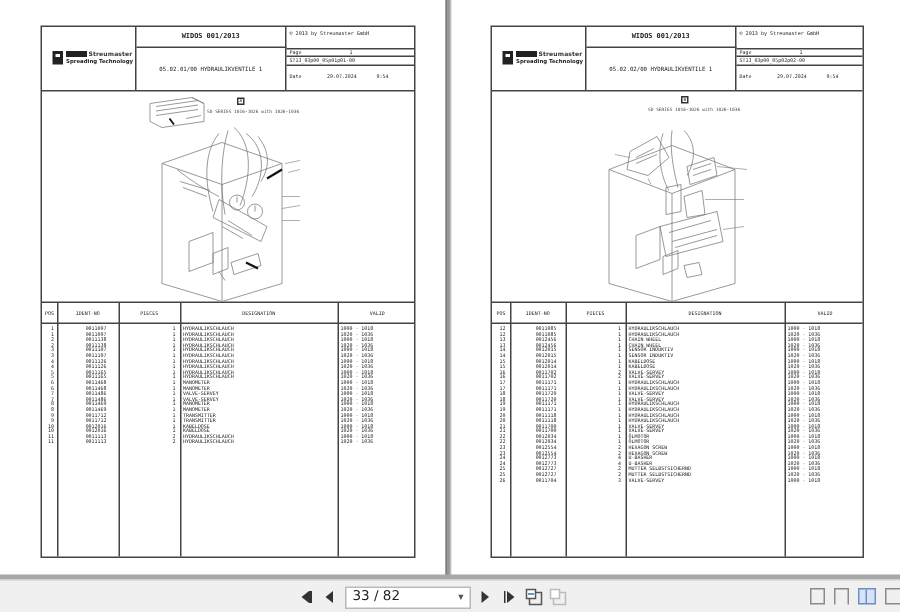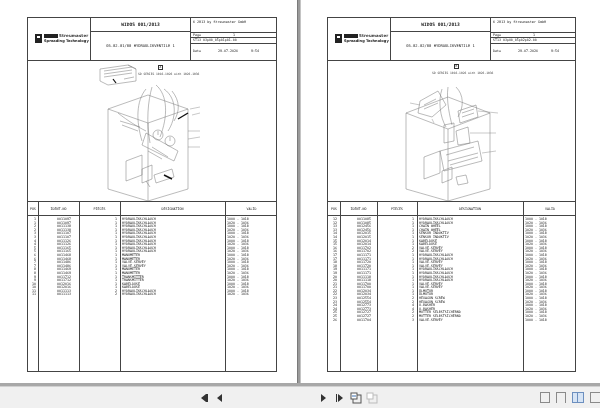--- a/index.html
+++ b/index.html
@@ -580,20 +580,24 @@
 <div class="toolbar">
   <div class="tb-btn" style="left:198px;width:12px;">
     <span style="display:flex;align-items:center;gap:0.5px;">
         <span class="tri-l"></span>
         <span class="bar"></span>
       </span>
   </div>
   <div class="tb-btn" style="left:214px;width:10px;">
     <span class="tri-l"></span>
   </div>
+  <div class="page-box">
+    <span>33 / 82</span>
+    <span class="dd">▾</span>
+  </div>
   <div class="tb-btn" style="left:318px;width:10px;">
     <span class="tri-r"></span>
   </div>
   <div class="tb-btn" style="left:333px;width:12px;">
     <span style="display:flex;align-items:center;gap:0.5px;">
         <span class="bar"></span>
         <span class="tri-r"></span>
       </span>
   </div>
   <div class="tb-btn" style="left:350px;width:12px;">

